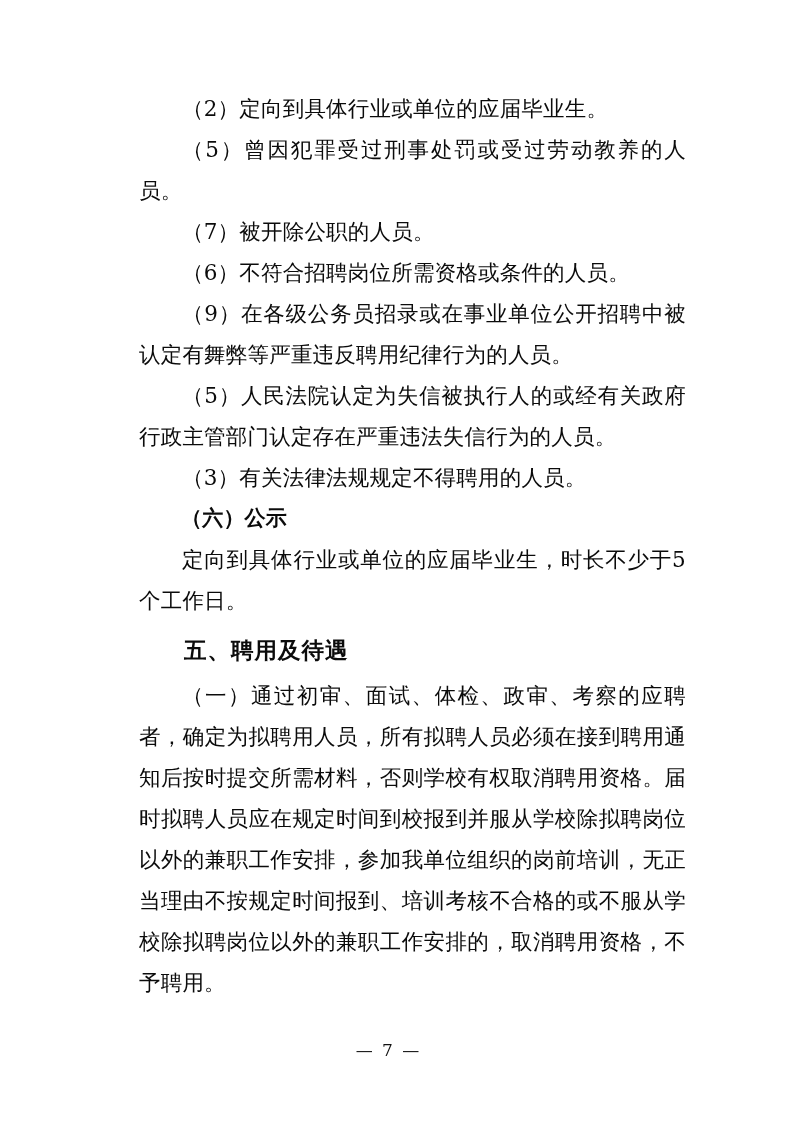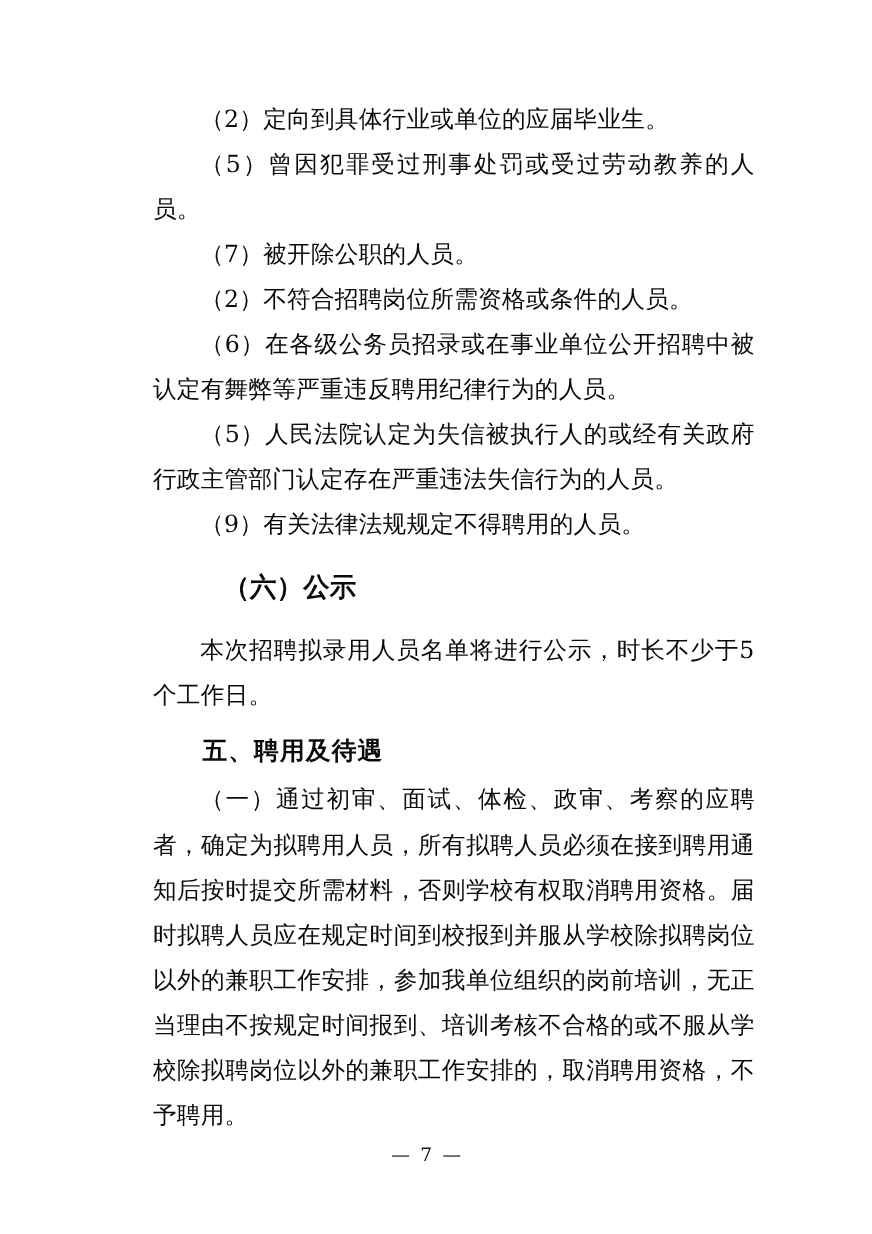--- a/index.html
+++ b/index.html
@@ -29,25 +29,25 @@
     letter-spacing: 0.2px;
     text-align: justify;
     text-justify: inter-ideograph;
   }
   .para {
     margin: 0 0 0 0;
     text-indent: 2em;
     white-space: normal;
   }
   .heading {
-    margin: 16px;
+    margin: 0;
     text-indent: 2em;
     font-weight: bold;
     font-family: "DejaVu Sans", sans-serif;
-    font-size: 24px;
+    font-size: 21px;
     line-height: 41px;
   }
   .section-heading {
     margin: 0;
     text-indent: 2em;
     font-weight: bold;
     font-family: Liberation Sans, sans-serif;
     font-size: 22.5px;
     line-height: 48px;
     letter-spacing: 1px;
@@ -68,27 +68,27 @@
 </style>
 </head>
 <body>
 
 <div class="page">
   <div class="doc-body">
 
     <p class="para">（2）定向到具体行业或单位的应届毕业生。</p>
     <p class="para">（5）曾因犯罪受过刑事处罚或受过劳动教养的人员。</p>
     <p class="para">（7）被开除公职的人员。</p>
-    <p class="para">（2）不符合招聘岗位所需资格或条件的人员。</p>
-    <p class="para">（6）在各级公务员招录或在事业单位公开招聘中被认定有舞弊等严重违反聘用纪律行为的人员。</p>
+    <p class="para">（6）不符合招聘岗位所需资格或条件的人员。</p>
+    <p class="para">（9）在各级公务员招录或在事业单位公开招聘中被认定有舞弊等严重违反聘用纪律行为的人员。</p>
     <p class="para">（5）人民法院认定为失信被执行人的或经有关政府行政主管部门认定存在严重违法失信行为的人员。</p>
-    <p class="para">（9）有关法律法规规定不得聘用的人员。</p>
+    <p class="para">（3）有关法律法规规定不得聘用的人员。</p>
 
     <p class="heading">（六）公示</p>
-    <p class="para">本次招聘拟录用人员名单将进行公示，时长不少于5个工作日。</p>
+    <p class="para">定向到具体行业或单位的应届毕业生，时长不少于5个工作日。</p>
 
     <div class="spacer-sm"></div>
     <p class="section-heading">五、聘用及待遇</p>
 
     <p class="para">（一）通过初审、面试、体检、政审、考察的应聘者，确定为拟聘用人员，所有拟聘人员必须在接到聘用通知后按时提交所需材料，否则学校有权取消聘用资格。届时拟聘人员应在规定时间到校报到并服从学校除拟聘岗位以外的兼职工作安排，参加我单位组织的岗前培训，无正当理由不按规定时间报到、培训考核不合格的或不服从学校除拟聘岗位以外的兼职工作安排的，取消聘用资格，不予聘用。</p>
 
   </div>
 </div>
 
 <div class="footer">— 7 —</div>

